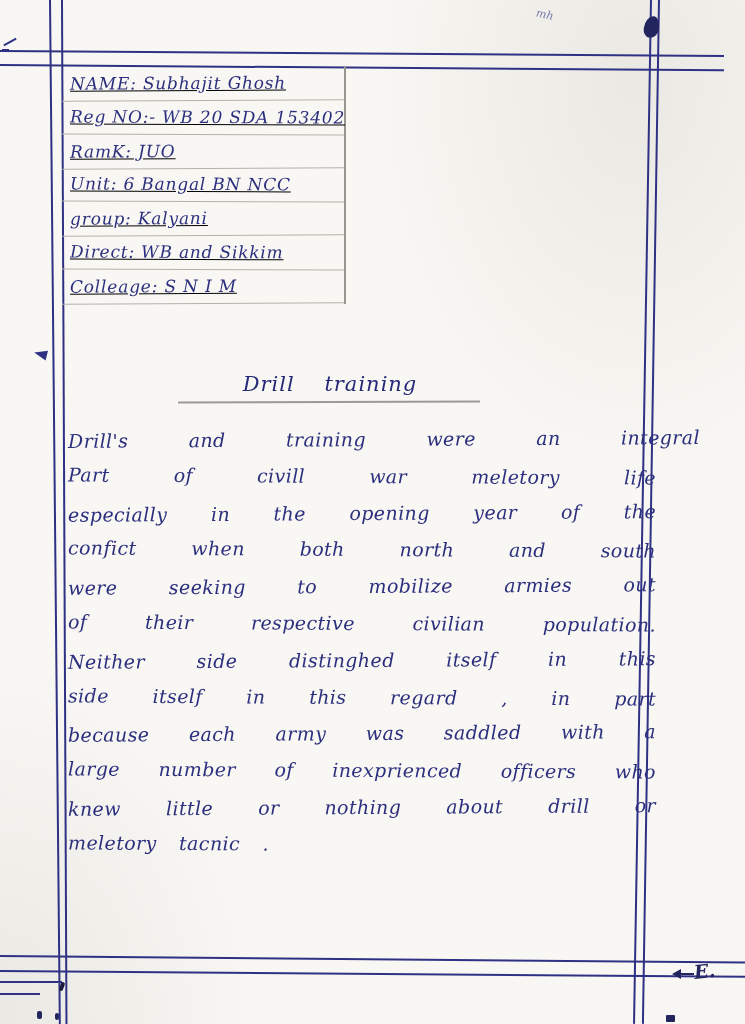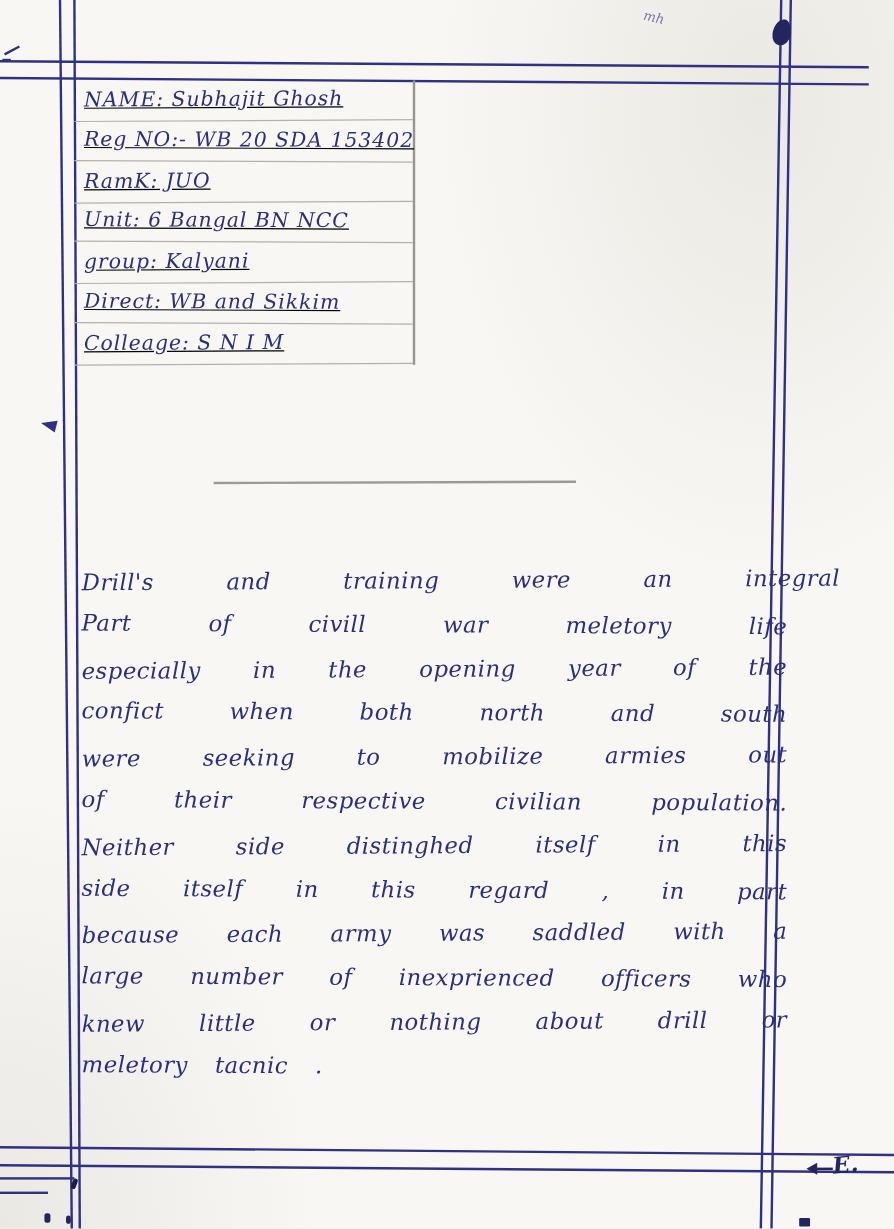--- a/index.html
+++ b/index.html
@@ -48,21 +48,21 @@
     position:absolute;left:170px;top:372px;width:320px;
     text-align:center;font-style:italic;font-size:21px;
     letter-spacing:1px;word-spacing:22px;color:#272a78;
   }
   .title-underline{
     position:absolute;left:178px;top:401px;width:302px;height:2.4px;
     background:#9b9a96;transform:rotate(-0.2deg);
   }
 
   
-  .essay{position:absolute;left:68px;top:421px;width:588px;margin-top:45px;}
+  .essay{position:absolute;left:68px;top:421px;width:588px;}
   .essay-line{
     height:36.8px;line-height:36.8px;
     font-style:italic;font-size:19px;letter-spacing:0.4px;
     color:#2c2f7e;
     text-align:justify;text-align-last:justify;
     white-space:nowrap;overflow:visible;
   }
   .essay-line:nth-child(odd){transform:rotate(-0.35deg);}
   .essay-line:nth-child(even){transform:rotate(0.30deg);}
   .essay-line.wide{width:632px;}
@@ -102,20 +102,21 @@
   <div class="htable">
     <div class="trow">NAME: Subhajit Ghosh</div>
     <div class="trow">Reg NO:- WB 20 SDA 153402</div>
     <div class="trow">RamK: JUO</div>
     <div class="trow">Unit: 6 Bangal BN NCC</div>
     <div class="trow">group: Kalyani</div>
     <div class="trow">Direct: WB and Sikkim</div>
     <div class="trow">Colleage: S N I M</div>
   </div>
 
+  <div class="title">Drill training</div>
   <div class="title-underline"></div>
 
   <div class="essay">
     <div class="essay-line wide">Drill's and training were an integral</div>
     <div class="essay-line">Part of civill war meletory life</div>
     <div class="essay-line">especially in the opening year of the</div>
     <div class="essay-line">confict when both north and south</div>
     <div class="essay-line">were seeking to mobilize armies out</div>
     <div class="essay-line">of their respective civilian population.</div>
     <div class="essay-line">Neither side distinghed itself in this</div>

